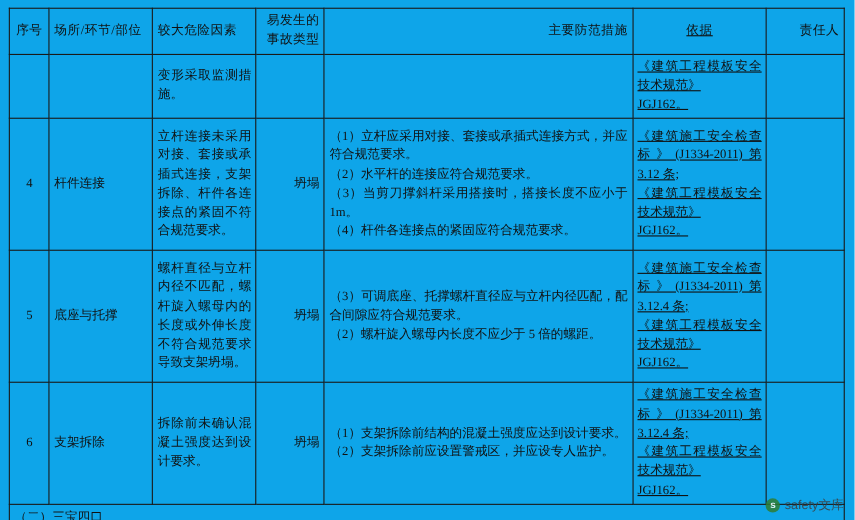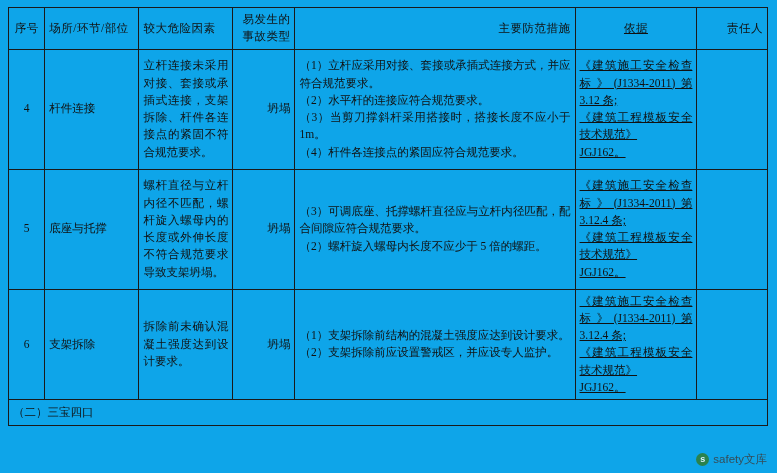--- a/index.html
+++ b/index.html
@@ -105,20 +105,34 @@
         <th class="c-place">场所/环节/部位</th>
         <th class="c-factor" style="">较大危险因素</th>
         <th class="c-type">易发生的事故类型</th>
         <th class="c-meas" style="text-align:right">主要防范措施</th>
         <th class="c-basis" style="text-align:center">依据</th>
         <th class="c-resp">责任人</th>
       </tr>
     </thead>
     <tbody>
 
+      <tr style="height:44px">
+        <td class="c-no"></td>
+        <td class="c-place"></td>
+        <td class="c-factor">
+          <span class="cellline">变形采取监测措施。</span>
+        </td>
+        <td class="c-type"></td>
+        <td class="c-meas"></td>
+        <td class="c-basis basis">
+          <span class="cellline">《建筑工程模板安全技术规范》</span>
+          <span class="cellline">JGJ162。</span>
+        </td>
+        <td class="c-resp"></td>
+      </tr>
 
       <tr style="height:120px">
         <td class="c-no">4</td>
         <td class="c-place">杆件连接</td>
         <td class="c-factor">
           <span class="cellline">立杆连接未采用对接、套接或承插式连接，支架拆除、杆件各连接点的紧固不符合规范要求。</span>
         </td>
         <td class="c-type">坍塌</td>
         <td class="c-meas">
           <span class="cellline">（1）立杆应采用对接、套接或承插式连接方式，并应符合规范要求。</span>

